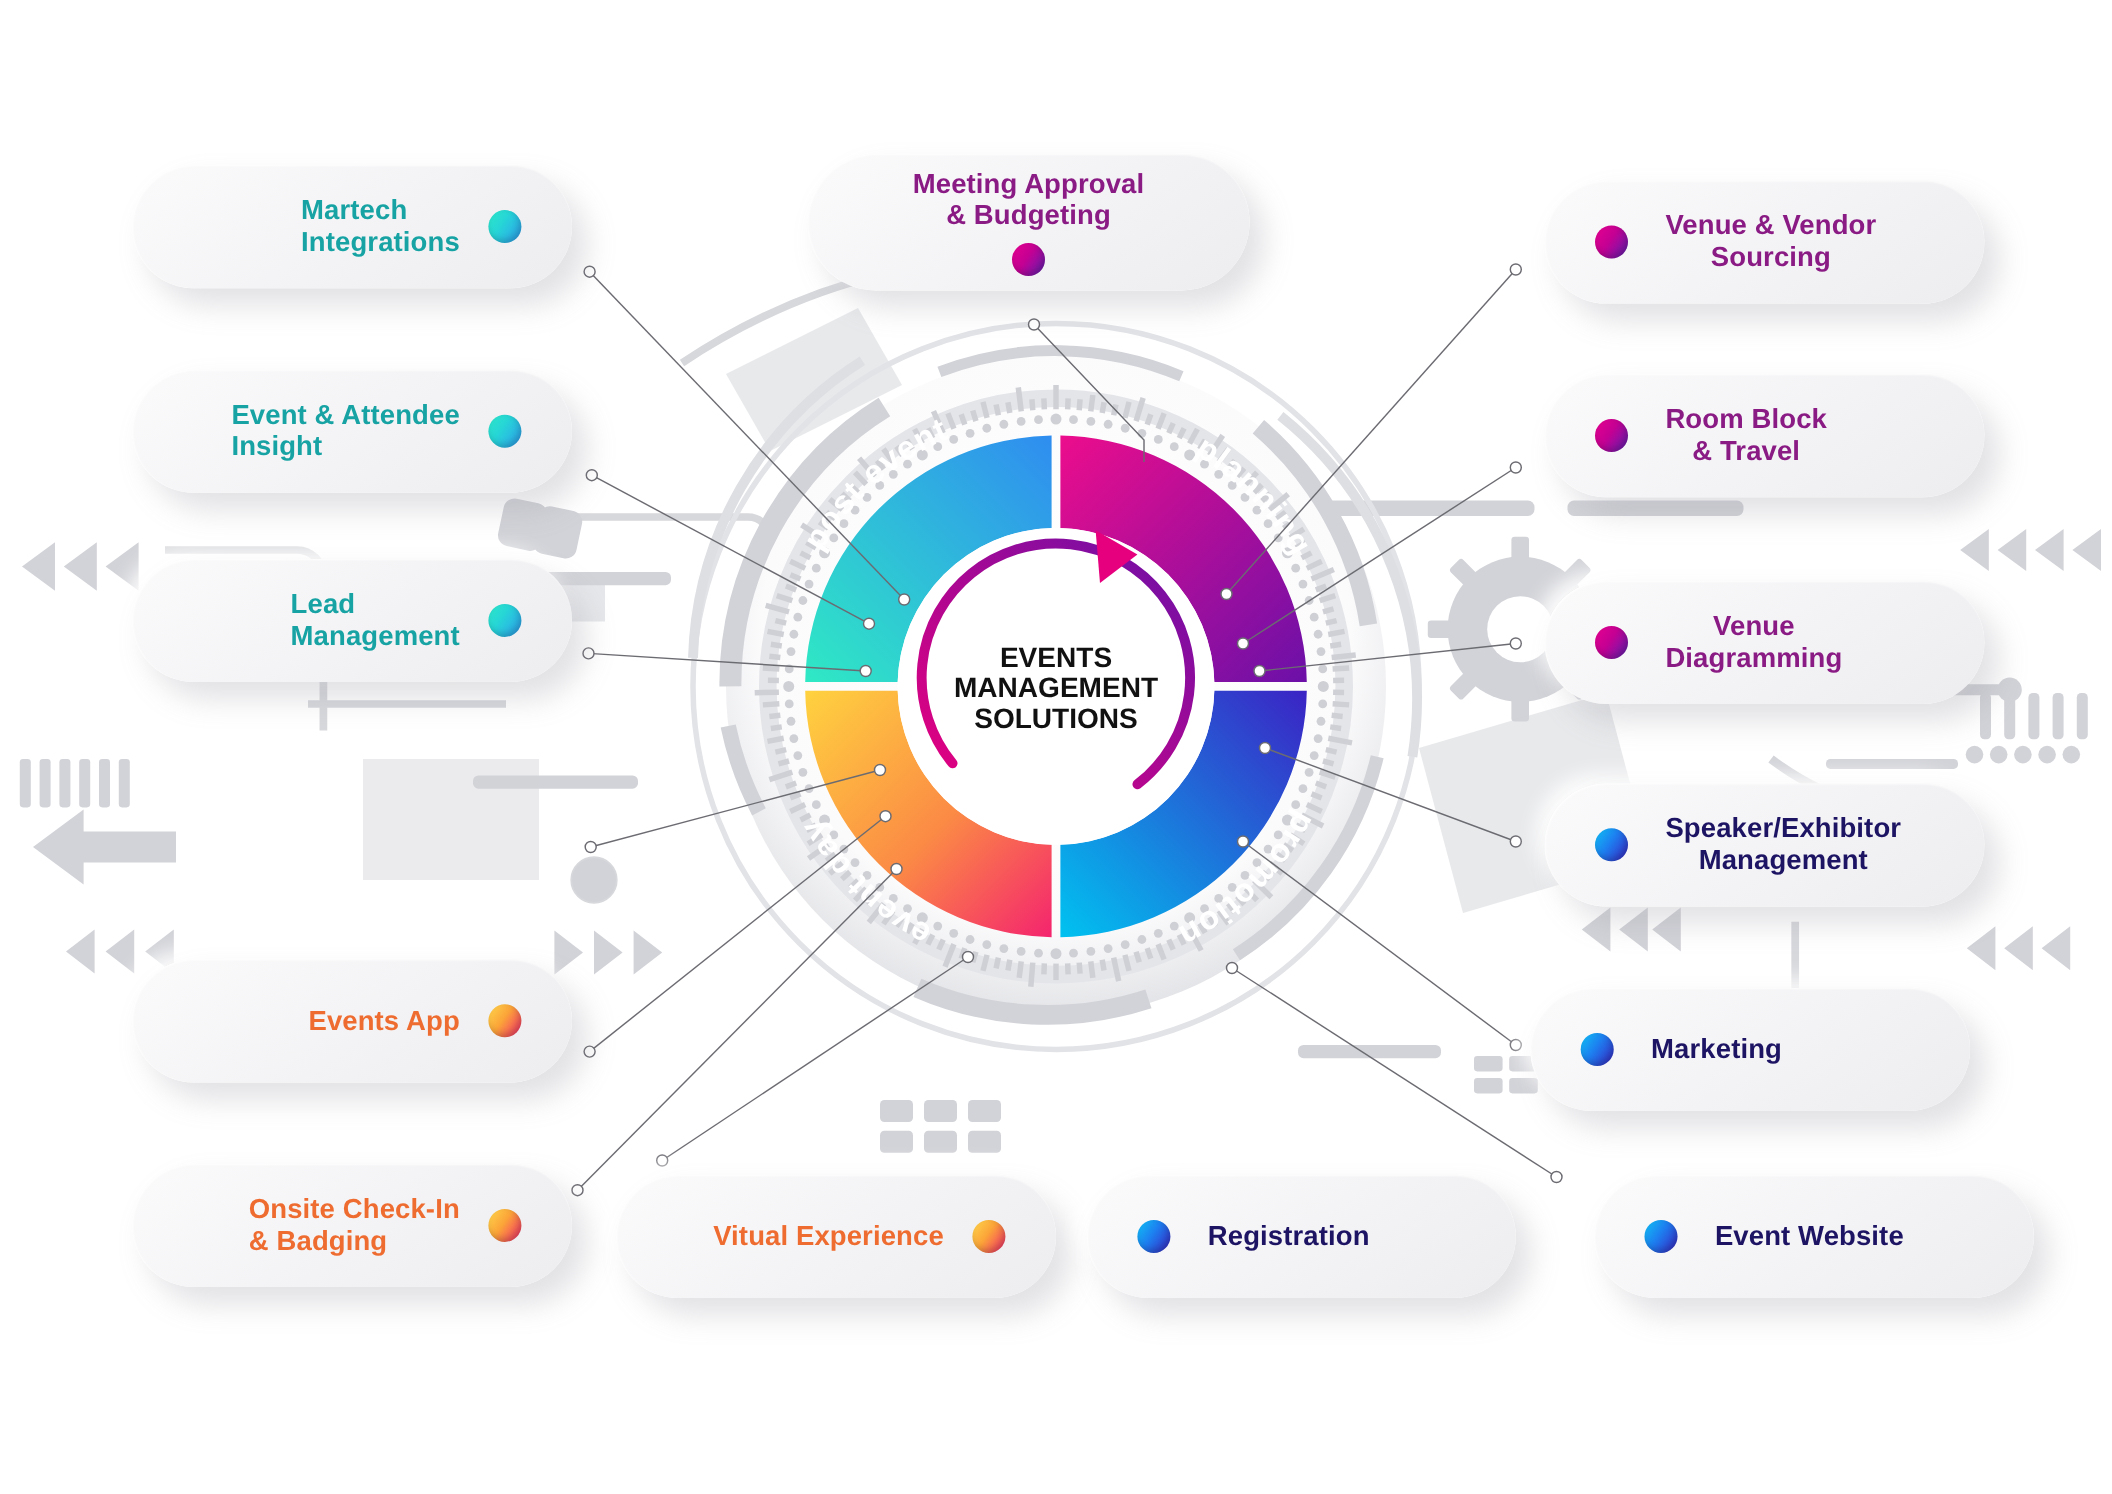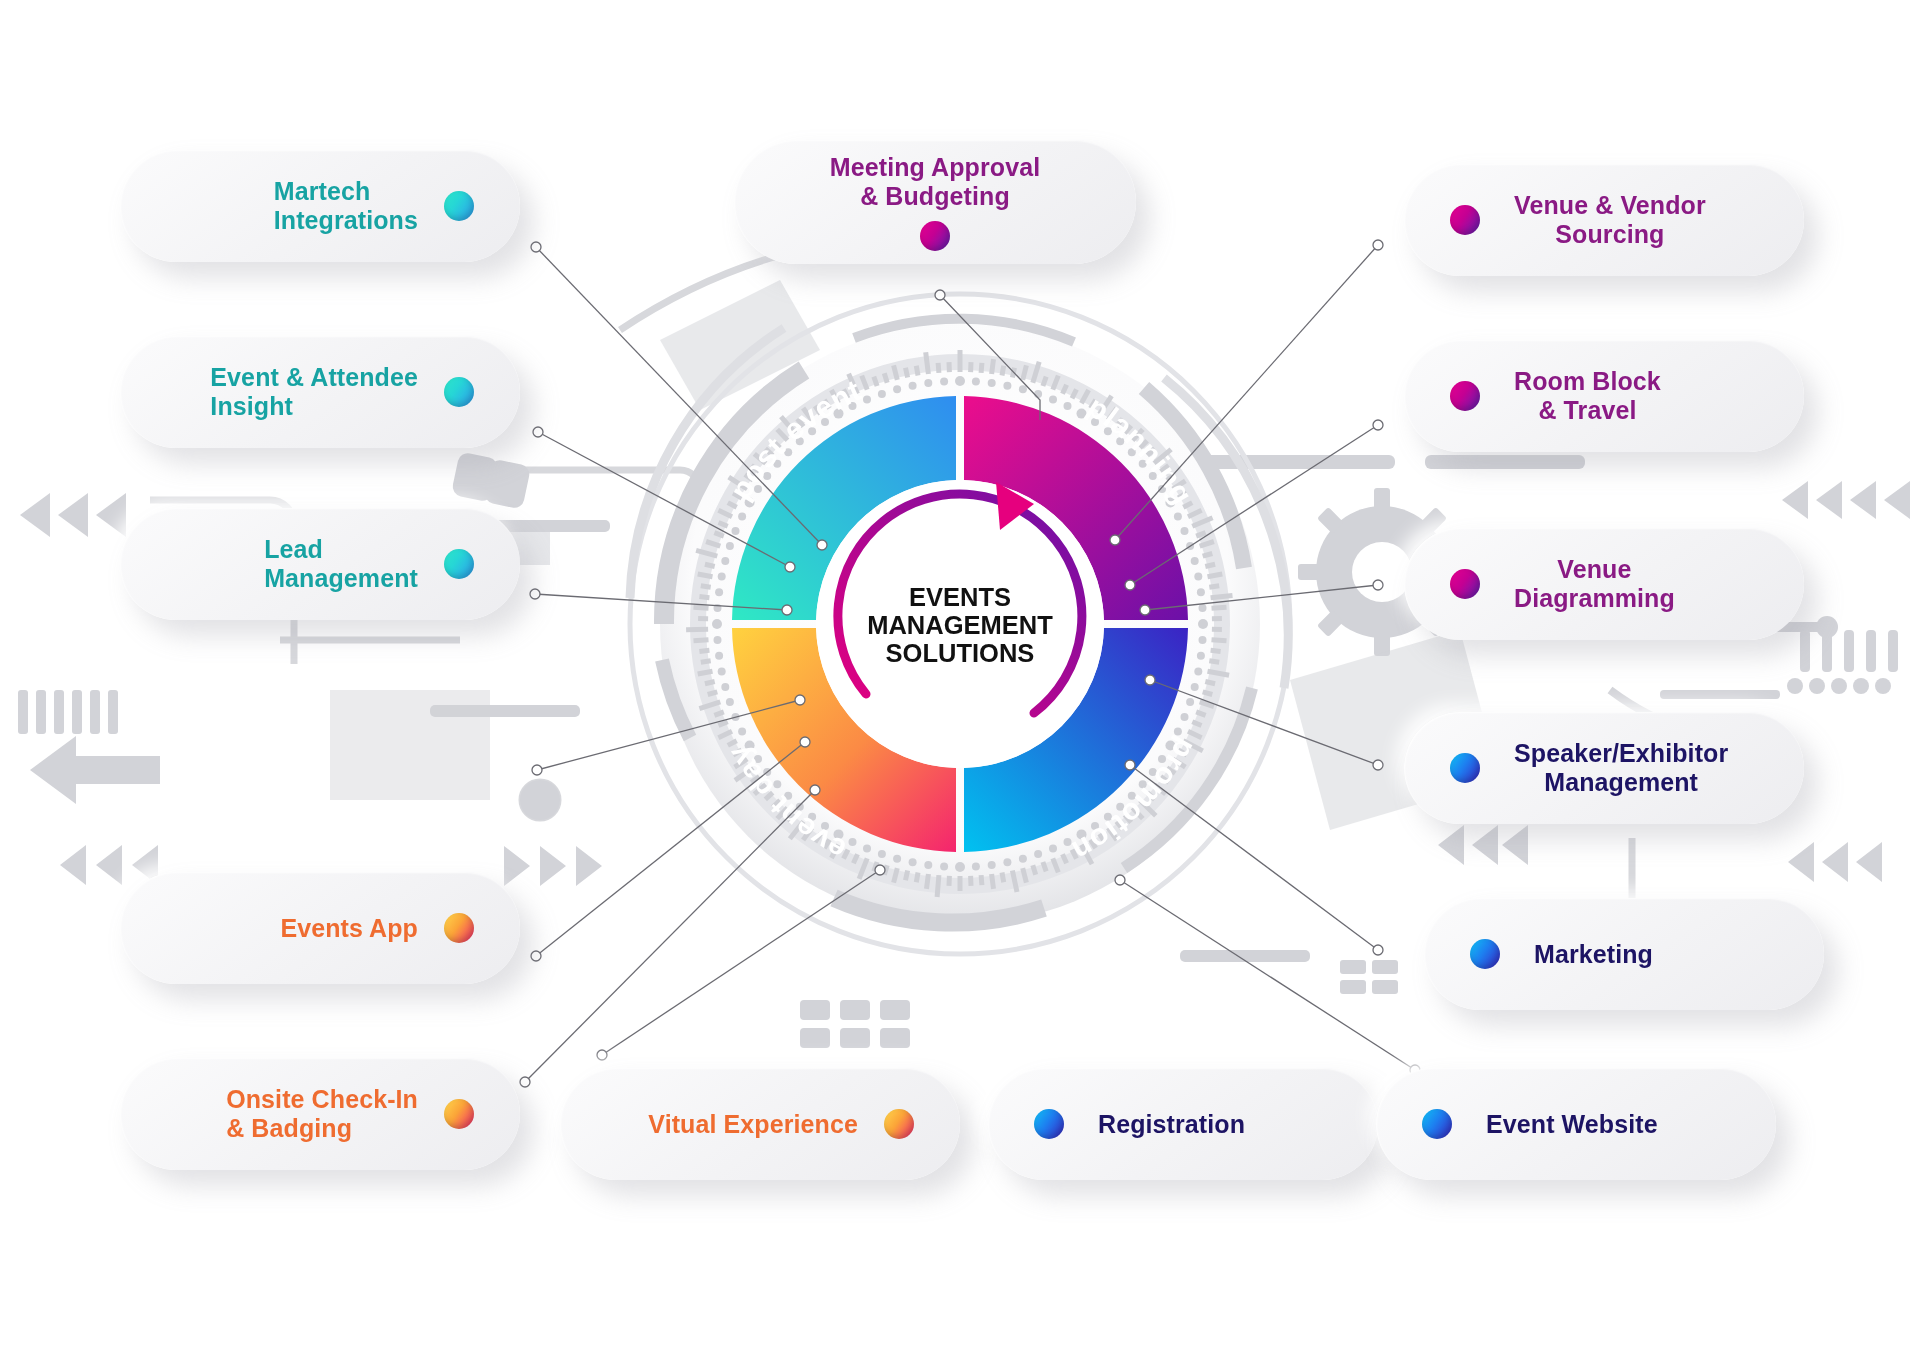--- a/index.html
+++ b/index.html
@@ -615,22 +615,22 @@
   <div class="pill right c-purple" style="left:1404px;top:528px;width:400px;height:112px;">
     <span class="dot"></span>
     <span class="txt">Venue
 Diagramming</span>
   </div>
   <div class="pill right c-navy" style="left:1404px;top:712px;width:400px;height:112px;">
     <span class="dot"></span>
     <span class="txt">Speaker/Exhibitor
 Management</span>
   </div>
-  <div class="pill right c-navy" style="left:1424px;top:898px;width:400px;height:112px;">
+  <div class="pill right c-navy" style="left:1391px;top:898px;width:400px;height:112px;">
     <span class="dot"></span>
     <span class="txt">Marketing</span>
   </div>
-  <div class="pill right c-navy" style="left:1376px;top:1068px;width:400px;height:112px;">
+  <div class="pill right c-navy" style="left:1449px;top:1068px;width:400px;height:112px;">
     <span class="dot"></span>
     <span class="txt">Event Website</span>
   </div>
 
 </div>
 
 </body></html>

